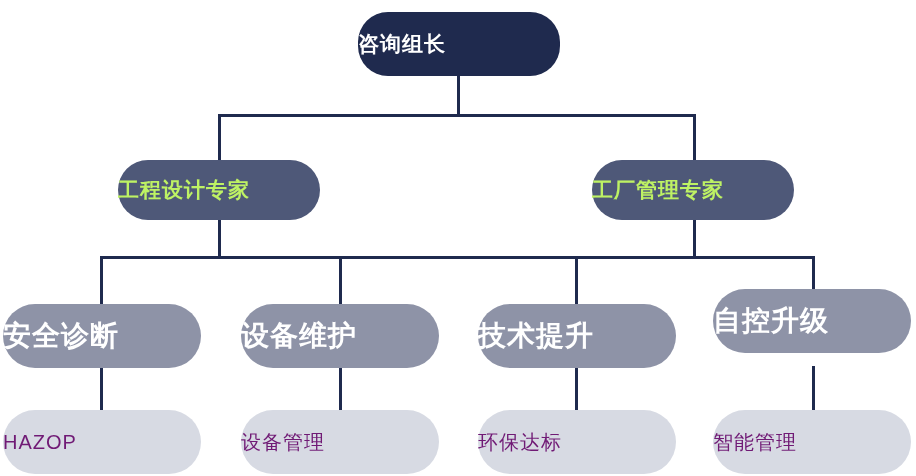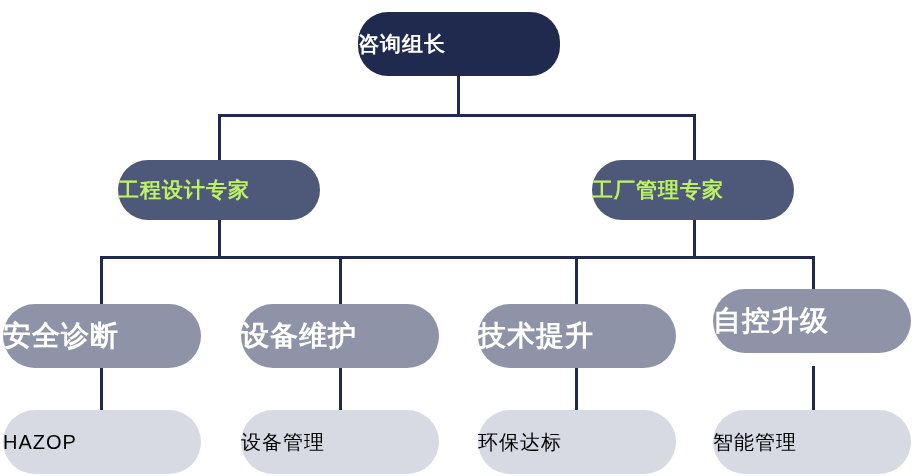--- a/index.html
+++ b/index.html
@@ -18,21 +18,21 @@
   .lvl2{
     width:202px;height:60px;border-radius:30px;background:#4e5878;
     color:#bef264;font-size:21px;font-weight:bold;
   }
   .lvl3{
     width:198px;height:64px;border-radius:32px;background:#8e93a7;
     color:#ffffff;font-size:28px;font-weight:bold;
   }
   .lvl4{
     width:198px;height:64px;border-radius:32px;background:#d7dae3;
-    color:#000000;font-size:20px;font-weight:normal;
+    color:#701a75;font-size:20px;font-weight:normal;
   }
   .line{position:absolute;background:#1f2a4e;}
   
   .pos-root{left:358px;top:12px;}
   .pos-b1{left:118px;top:160px;}
   .pos-b2{left:592px;top:160px;}
   .pos-f1{left:3px;top:304px;}
   .pos-f2{left:241px;top:304px;}
   .pos-f3{left:478px;top:304px;}
   .pos-f4{left:713px;top:289px;}

